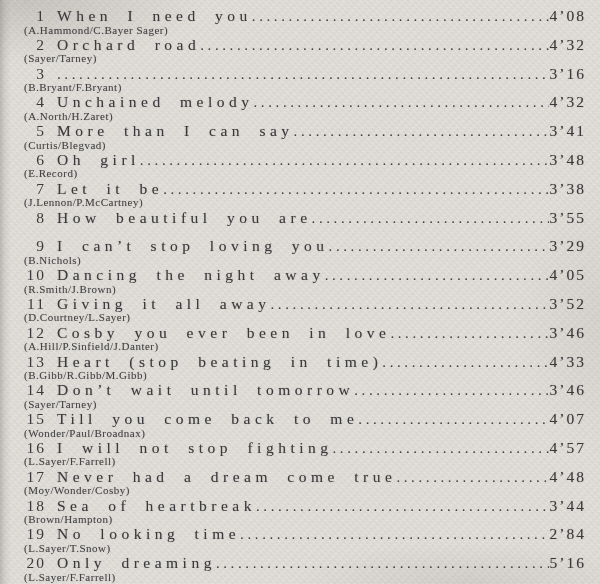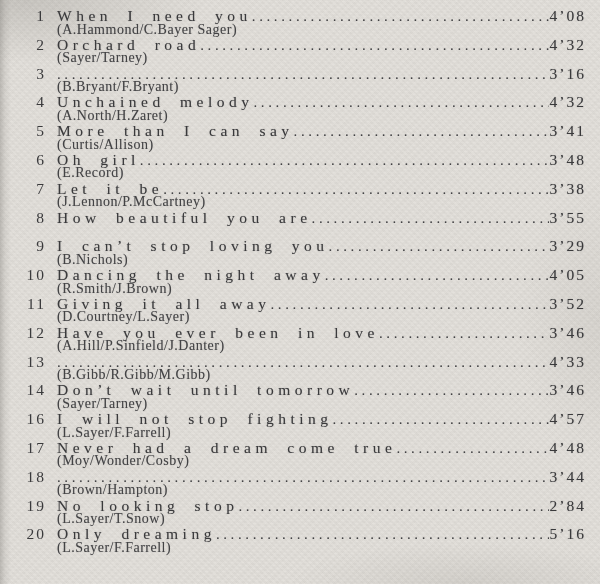--- a/index.html
+++ b/index.html
@@ -64,22 +64,21 @@
     font-size: 15px;
     color: #3e3e40;
   }
   .track-duration {
     flex: 0 0 auto;
     letter-spacing: 2px;
     margin-right: -2px; 
     text-shadow: 0 0 1px rgba(58,58,60,0.35);
   }
   .writers-line {
-    margin-left: 33px;
-    font-size: 14px;
+    font-size: 11px;
     line-height: 12px;
     letter-spacing: 0.5px;
     color: #434345;
     white-space: nowrap;
     text-shadow: 0 0 0.8px rgba(60,60,62,0.3);
   }
 </style>
 </head>
 <body>
 
@@ -129,21 +128,21 @@
   </div>
 
   <div class="track-row">
     <div class="title-line">
       <span class="track-num">5</span>
       <span class="gap"></span>
       <span class="track-title">More than I can say</span>
       <span class="leader"></span>
       <span class="track-duration">3’41</span>
     </div>
-    <div class="writers-line">(Curtis/Allison)</div>
+    <div class="writers-line">(Curtis/Blegvad)</div>
   </div>
 
   <div class="track-row">
     <div class="title-line">
       <span class="track-num">6</span>
       <span class="gap"></span>
       <span class="track-title">Oh girl</span>
       <span class="leader"></span>
       <span class="track-duration">3’48</span>
     </div>
@@ -201,48 +200,59 @@
       <span class="leader"></span>
       <span class="track-duration">3’52</span>
     </div>
     <div class="writers-line">(D.Courtney/L.Sayer)</div>
   </div>
 
   <div class="track-row">
     <div class="title-line">
       <span class="track-num">12</span>
       <span class="gap"></span>
-      <span class="track-title">Have you ever been in love</span>
+      <span class="track-title">Cosby you ever been in love</span>
       <span class="leader"></span>
       <span class="track-duration">3’46</span>
     </div>
     <div class="writers-line">(A.Hill/P.Sinfield/J.Danter)</div>
   </div>
 
   <div class="track-row">
     <div class="title-line">
       <span class="track-num">13</span>
       <span class="gap"></span>
+      <span class="track-title">Heart (stop beating in time)</span>
       <span class="leader"></span>
       <span class="track-duration">4’33</span>
     </div>
     <div class="writers-line">(B.Gibb/R.Gibb/M.Gibb)</div>
   </div>
 
   <div class="track-row">
     <div class="title-line">
       <span class="track-num">14</span>
       <span class="gap"></span>
       <span class="track-title">Don’t wait until tomorrow</span>
       <span class="leader"></span>
       <span class="track-duration">3’46</span>
     </div>
     <div class="writers-line">(Sayer/Tarney)</div>
   </div>
 
+  <div class="track-row">
+    <div class="title-line">
+      <span class="track-num">15</span>
+      <span class="gap"></span>
+      <span class="track-title">Till you come back to me</span>
+      <span class="leader"></span>
+      <span class="track-duration">4’07</span>
+    </div>
+    <div class="writers-line">(Wonder/Paul/Broadnax)</div>
+  </div>
 
   <div class="track-row">
     <div class="title-line">
       <span class="track-num">16</span>
       <span class="gap"></span>
       <span class="track-title">I will not stop fighting</span>
       <span class="leader"></span>
       <span class="track-duration">4’57</span>
     </div>
     <div class="writers-line">(L.Sayer/F.Farrell)</div>
@@ -256,31 +266,32 @@
       <span class="leader"></span>
       <span class="track-duration">4’48</span>
     </div>
     <div class="writers-line">(Moy/Wonder/Cosby)</div>
   </div>
 
   <div class="track-row">
     <div class="title-line">
       <span class="track-num">18</span>
       <span class="gap"></span>
+      <span class="track-title">Sea of heartbreak</span>
       <span class="leader"></span>
       <span class="track-duration">3’44</span>
     </div>
     <div class="writers-line">(Brown/Hampton)</div>
   </div>
 
   <div class="track-row">
     <div class="title-line">
       <span class="track-num">19</span>
       <span class="gap"></span>
-      <span class="track-title">No looking stop</span>
+      <span class="track-title">No looking time</span>
       <span class="leader"></span>
       <span class="track-duration">2’84</span>
     </div>
     <div class="writers-line">(L.Sayer/T.Snow)</div>
   </div>
 
   <div class="track-row">
     <div class="title-line">
       <span class="track-num">20</span>
       <span class="gap"></span>

